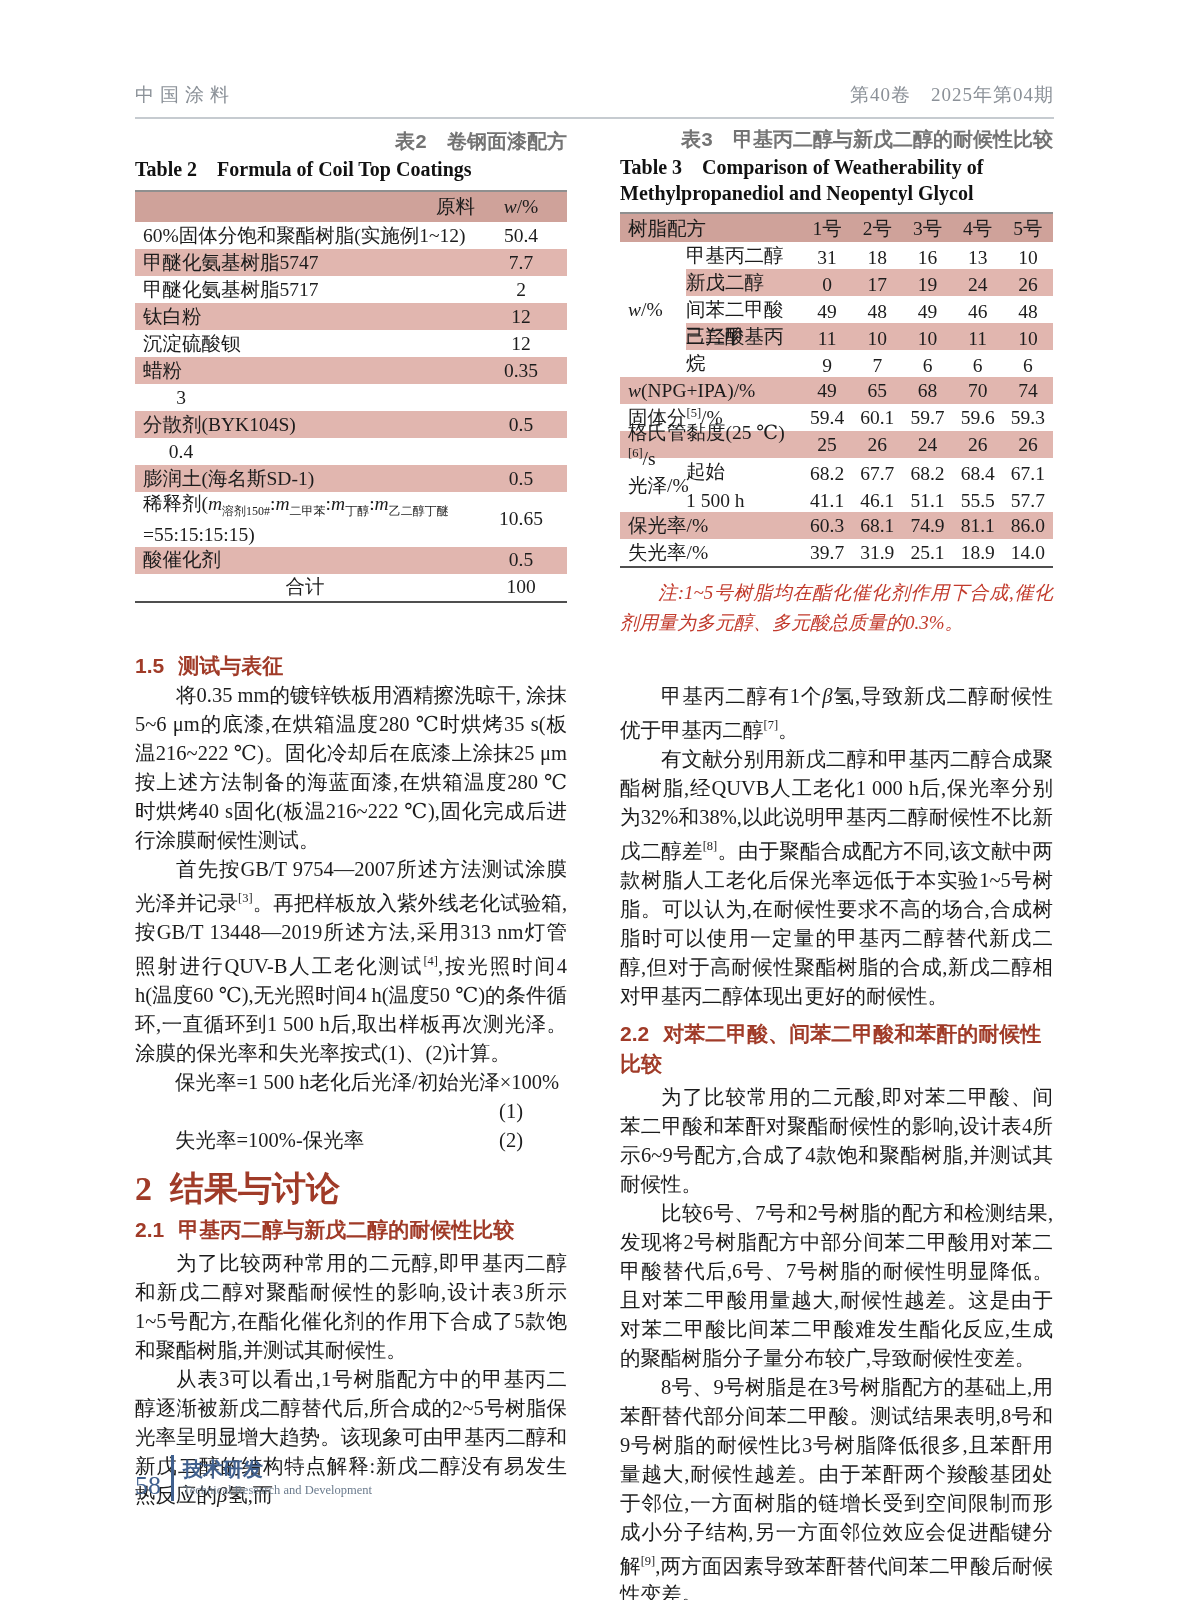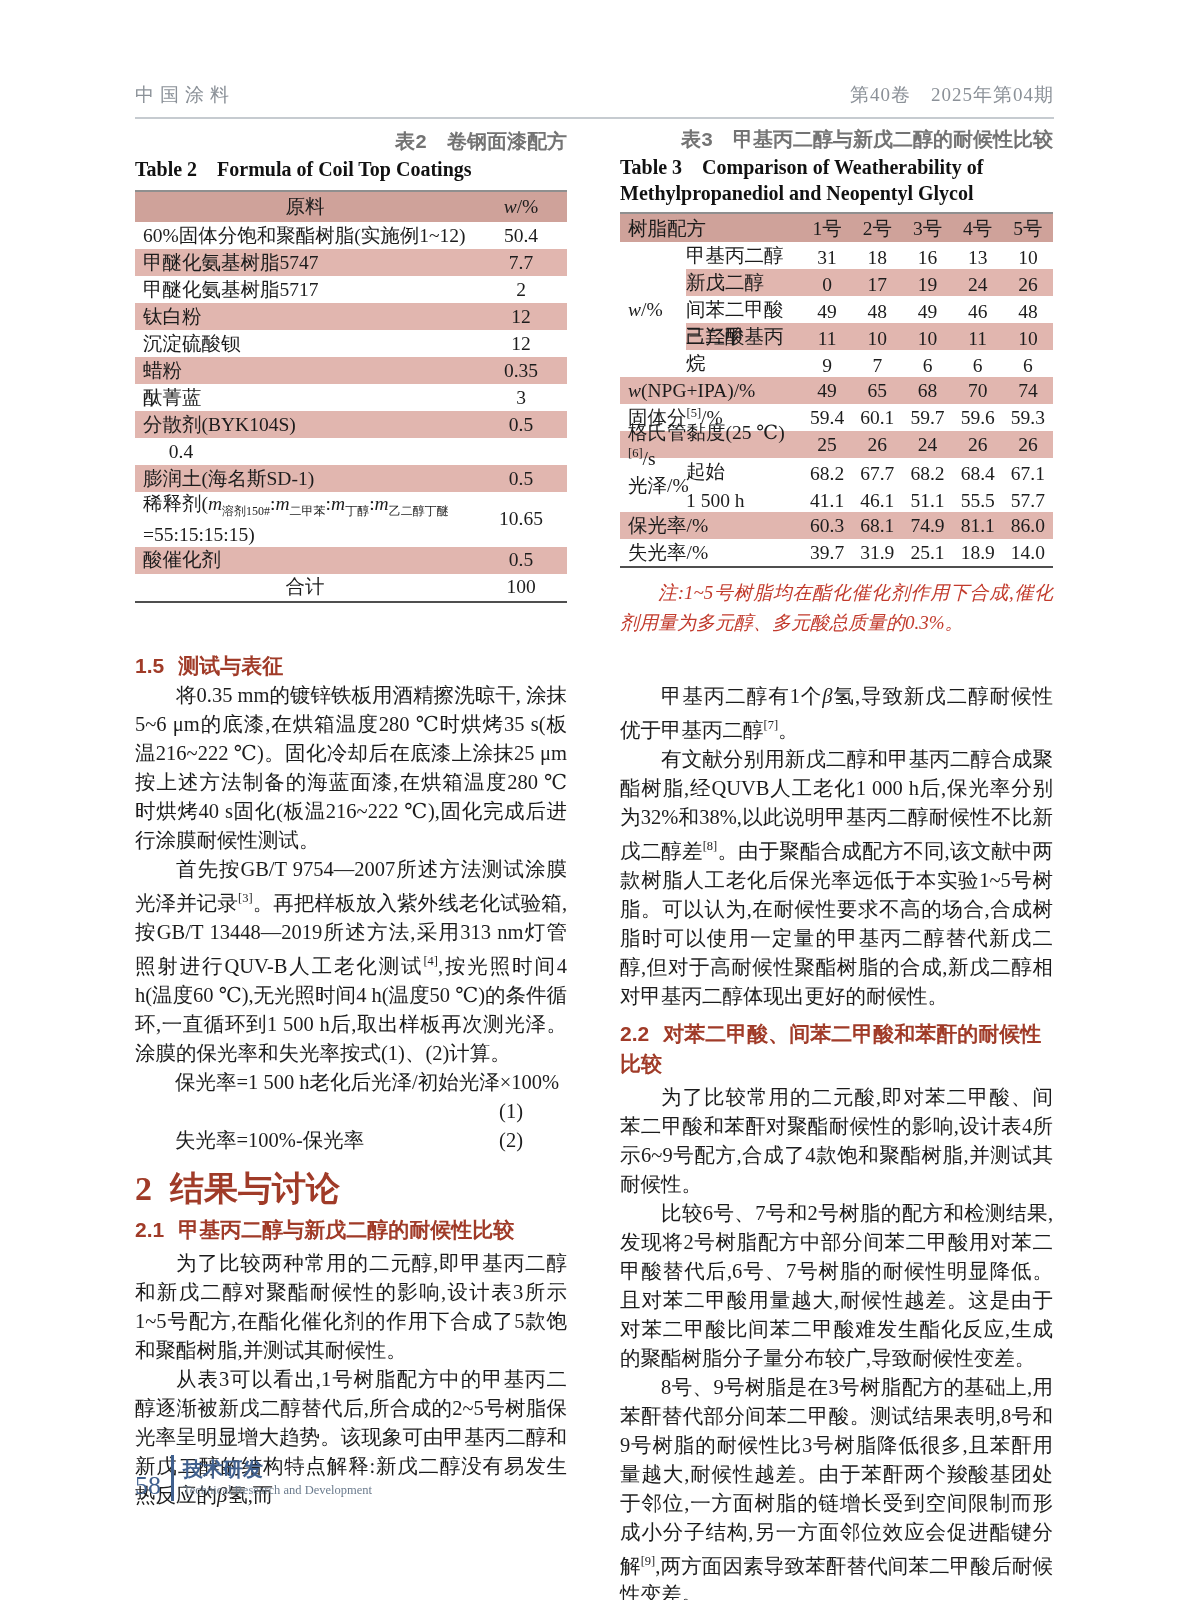--- a/index.html
+++ b/index.html
@@ -26,21 +26,21 @@
   .tbl-title-zh {
     text-align:right; font-family:Liberation Mono, monospace;
     font-weight:bold; font-size:20px; line-height:26px; color:#737373;
   }
   .tbl-title-en { text-align:left; font-weight:bold; font-size:20px; line-height:26px; color:#111; }
 
   
   .t2 { margin-top:8px; border-top:2px solid #8f8f8f; border-bottom:2px solid #4f4f4f; font-size:19.5px; }
   .t2-row { display:flex; align-items:center; min-height:27px; }
   .t2-head { background:#cfa29a; height:30px; }
-  .t2-head .t2-label { text-align:center; padding-left:0; }
+  .t2-head .t2-label { text-align:right; padding-left:0; }
   .t2-label { flex:1; padding-left:8px; line-height:24px; }
   .t2-value { width:92px; text-align:center; }
   #t2-rows .t2-row:nth-child(even) { background:#e1b6af; }
   #t2-rows .t2-row:last-child .t2-label { text-align:center; padding-left:0; }
   .t2 sub, .t3 sub { font-size:12px; }
   .t2 sup, .t3 sup { font-size:12.5px; }
   .it { font-style:italic; }
 
   
   .t3 { margin-top:6px; position:relative; border-top:2px solid #8f8f8f; border-bottom:2px solid #4f4f4f; font-size:19.5px; }
@@ -133,21 +133,20 @@
             </div>
             <div class="t2-row">
               <div class="t2-label">沉淀硫酸钡</div>
               <div class="t2-value">12</div>
             </div>
             <div class="t2-row">
               <div class="t2-label">蜡粉</div>
               <div class="t2-value">0.35</div>
             </div>
             <div class="t2-row">
-              <div class="t2-label">酞菁蓝</div>
               <div class="t2-value">3</div>
             </div>
             <div class="t2-row">
               <div class="t2-label">分散剂(BYK104S)</div>
               <div class="t2-value">0.5</div>
             </div>
             <div class="t2-row">
               <div class="t2-value">0.4</div>
             </div>
             <div class="t2-row">

